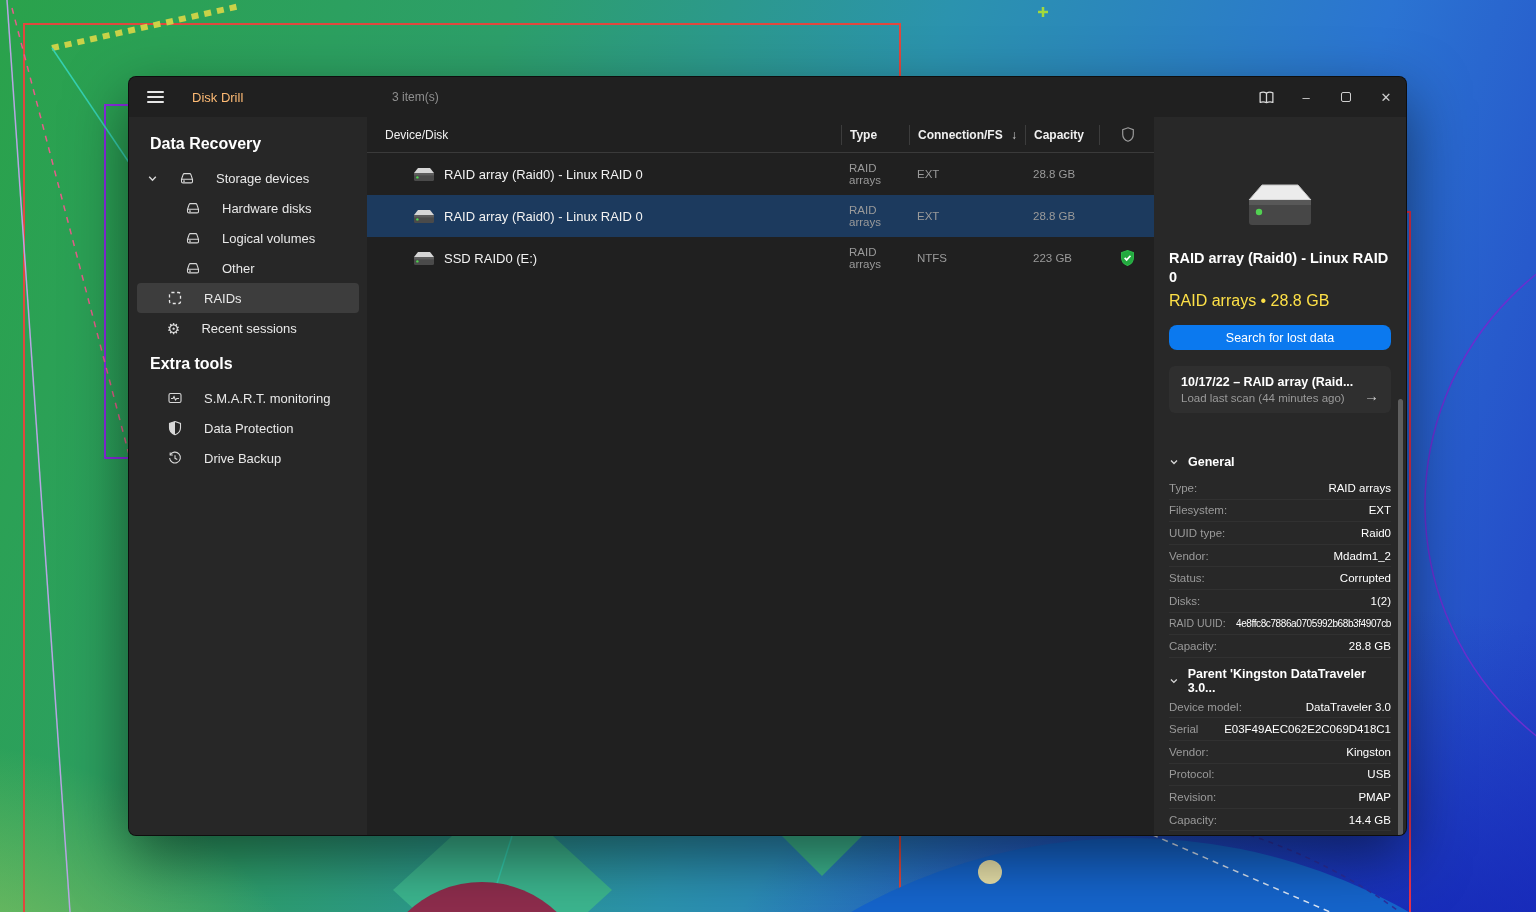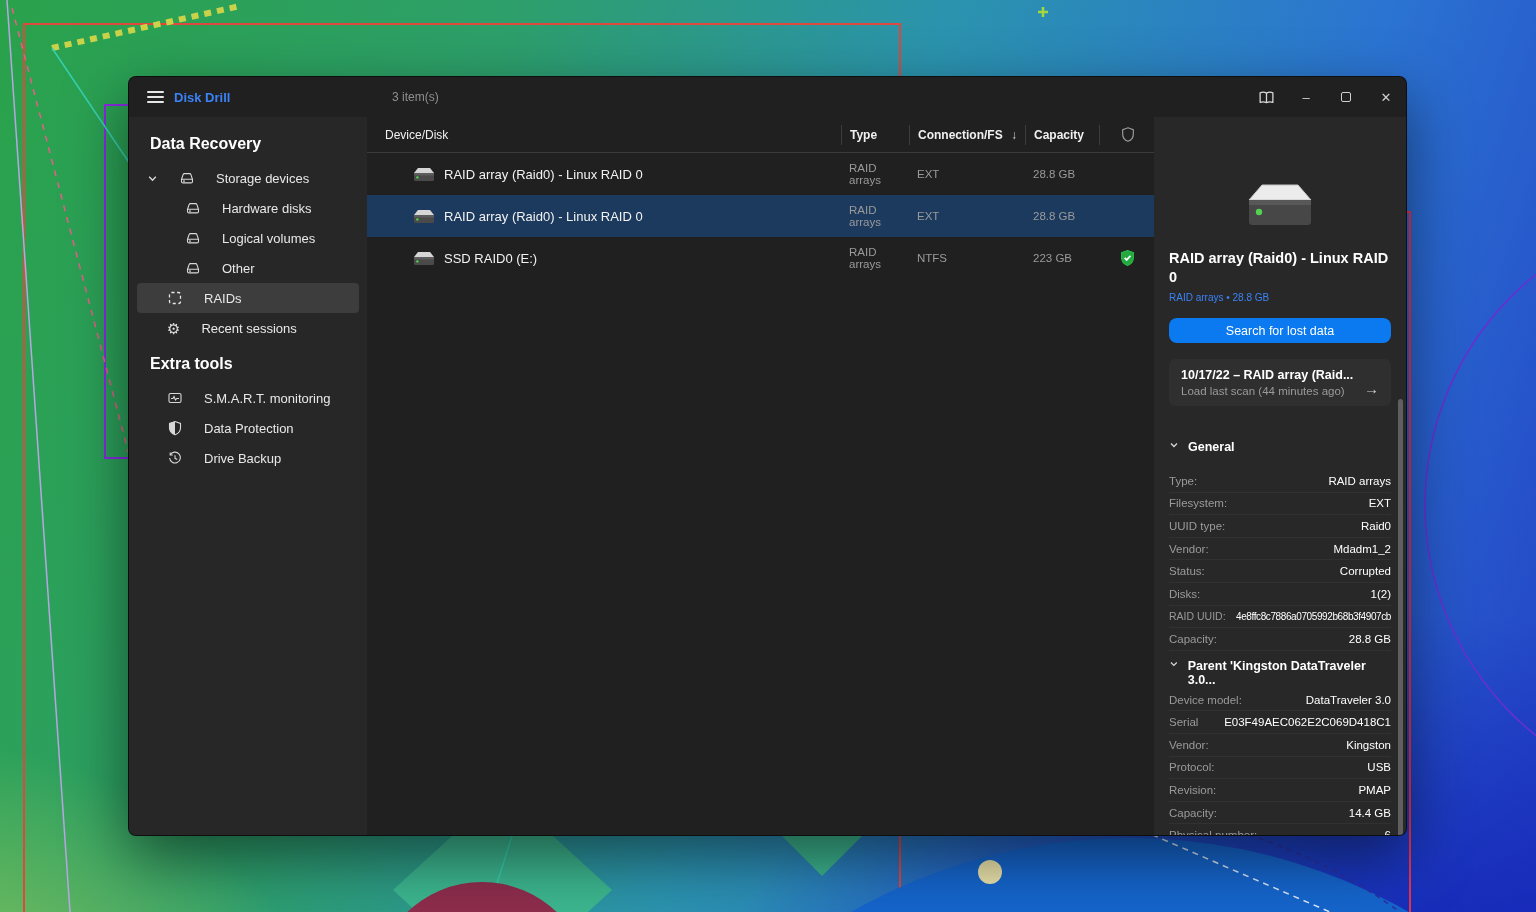--- a/index.html
+++ b/index.html
@@ -19,21 +19,21 @@
   .window {
     position:absolute; left:128px; top:76px; width:1279px; height:760px;
     background:#1f1f1f; border-radius:8px; overflow:hidden;
     box-shadow:0 22px 60px rgba(0,0,0,.5); border:1px solid rgba(0,0,0,.55);
     color:#f0f0f0; display:flex; flex-direction:column;
   }
   .titlebar { height:40px; flex:0 0 40px; background:#202020; display:flex; align-items:center; position:relative; }
   .tb-left { width:238px; display:flex; align-items:center; padding-left:18px; gap:10px; }
   .hamburger { width:17px; display:flex; flex-direction:column; gap:3.5px; cursor:pointer; }
   .hamburger i { display:block; height:1.6px; background:#e6e6e6; border-radius:1px; }
-  .app-title { font-size:13px; font-weight:bold; color:#3b82f6; }
+  .app-title { font-size:13px; font-weight:normal; color:#fdba74;margin-left:18px; }
   .items-count { font-size:12px; color:#8f8f8f; margin-left:25px; }
   .tb-controls { position:absolute; right:0; top:0; height:40px; display:flex; }
   .tb-btn { width:40px; height:40px; display:flex; align-items:center; justify-content:center; color:#cfcfcf; font-size:13px; cursor:pointer; }
   .max-box { width:10px; height:10px; border:1.2px solid #cfcfcf; border-radius:2px; }
 
   .win-body { flex:1; display:flex; min-height:0; }
 
   
   .sidebar { width:238px; flex:0 0 238px; background:#272727; padding-top:6px; }
   .nav-heading { font-size:16px; font-weight:bold; color:#fff; padding:12px 0 10px 21px; }
@@ -61,28 +61,28 @@
   .tcell-dim { font-size:11.5px; color:#9a9a9a; padding-left:8px; }
   .tcell-name .mini-drive { flex:0 0 auto; }
   .tcell-shield { display:flex; justify-content:center; }
   .tbody-spacer { flex:1; }
   .attach-row { height:44px; flex:0 0 44px; display:flex; align-items:center; padding-left:21px; gap:8px; color:#2f80e8; font-size:12.5px; cursor:pointer; }
 
   
   .panel { width:252px; flex:0 0 252px; background:#282828; padding:0 15px; position:relative; }
   .illus-wrap { height:118px; display:flex; align-items:flex-end; justify-content:center; padding-bottom:6px; }
   .panel-title { font-size:14.5px; font-weight:bold; color:#fff; margin-top:14px; line-height:19px; }
-  .panel-sub { font-size:10px; color:#3b82f6; margin-top:5px; }
+  .panel-sub { font-size:16px; color:#fde047; margin-top:5px; }
   .search-btn { margin-top:15px; width:100%; height:25px; background:#0b79ef; border:none; border-radius:8px; color:#fff; font-size:12.5px; font-family:inherit; cursor:pointer; display:flex; align-items:center; justify-content:center; }
   .scan-card { margin-top:16px; background:#2f2f2f; border-radius:6px; padding:9px 12px; display:flex; align-items:flex-end; cursor:pointer; }
   .scan-texts { flex:1; min-width:0; }
   .scan-title { font-size:12.5px; font-weight:bold; color:#fff; white-space:nowrap; }
   .scan-sub { font-size:11.5px; color:#9a9a9a; margin-top:3px; }
   .scan-arrow { color:#cfcfcf; font-size:15px; padding-left:6px; }
-  .section-head { margin-top:0; height:30px; display:flex; align-items:flex-start; gap:9px; font-size:12.5px; font-weight:bold; color:#fff; cursor:pointer; }
+  .section-head { margin-top:0; height:30px; display:flex; align-items:center; gap:9px; font-size:12.5px; font-weight:bold; color:#fff; cursor:pointer; }
   .sec-general { margin-top:34px; }
   .sec-parent { margin-top:8px; }
   .info-row { height:22.6px; display:flex; align-items:center; justify-content:space-between; border-bottom:1px solid rgba(255,255,255,.045); font-size:11.5px; white-space:nowrap; }
   .info-row .ilabel { color:#9a9a9a; }
   .info-row .ivalue { color:#fff; }
   .info-row.tight .ilabel { font-size:10.5px; }
   .info-row.tight .ivalue { font-size:10px; letter-spacing:-.4px; }
   .vscroll { position:absolute; right:3px; top:282px; width:5px; height:438px; background:#5f5f5f; border-radius:3px; cursor:pointer; }
 </style>
 </head>

